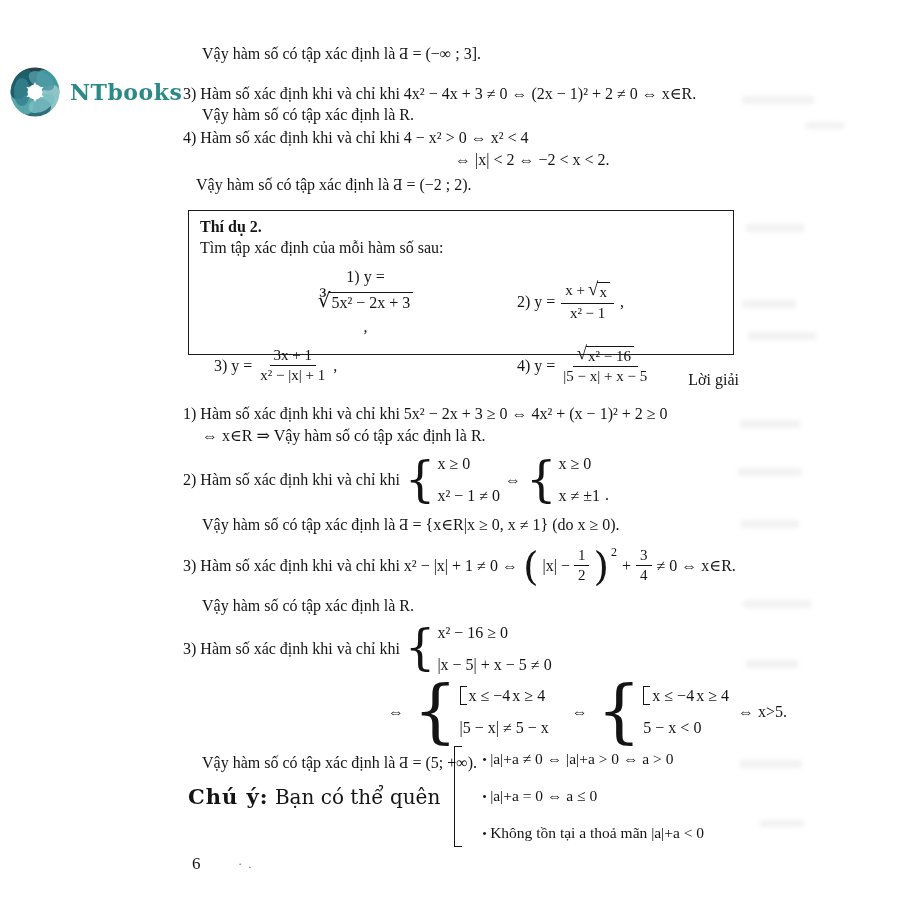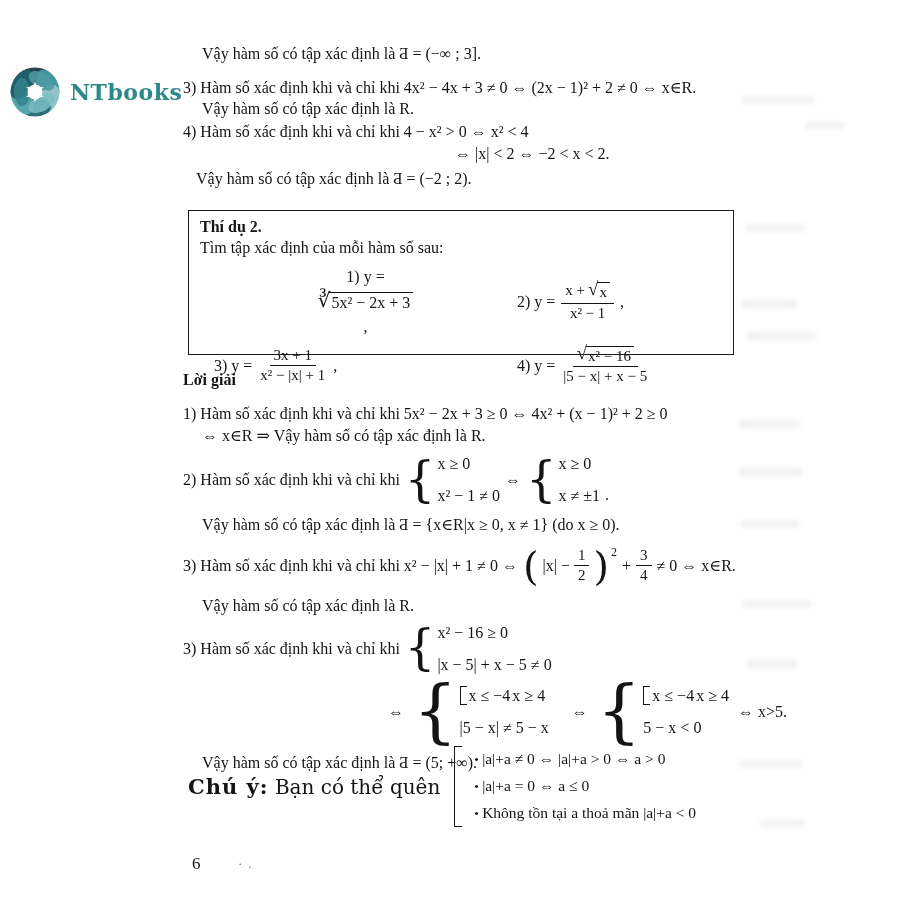--- a/index.html
+++ b/index.html
@@ -45,26 +45,26 @@
   
   #example-box{left:188px;top:210px;width:546px;height:145px;box-sizing:border-box;
     border:1.6px solid #1c1c1c;padding:5px 11px 4px;}
   #example-box .bx-title{font-weight:bold;line-height:21px;}
   #example-box .bx-prompt{line-height:22px;}
   .ex-row{display:flex;align-items:center;margin-top:7px;}
   .ex-item{display:flex;align-items:center;gap:6px;white-space:nowrap;}
   .ex-col1{flex:0 0 303px;}
   
   #solution{left:183px;top:370px;width:556px;}
-  #solution .sol-title{text-align:left;font-weight:bold;line-height:20px;}
+  #solution .sol-title{text-align:right;font-weight:normal;line-height:20px;}
   
   #note{left:188px;top:748px;display:flex;align-items:center;gap:14px;}
   .hand{font-family:"DejaVu Serif","Liberation Serif",serif;font-size:20px;white-space:nowrap;}
   .hand .hl{font-weight:bold;font-size:21px;letter-spacing:1px;}
-  .note-rows{display:flex;flex-direction:column;gap:4px;position:relative;padding-left:20px;line-height:22px;font-size:15.5px;}
+  .note-rows{display:flex;flex-direction:column;gap:14px;position:relative;padding-left:28px;line-height:22px;font-size:15.5px;}
   .note-rows::before{content:"";position:absolute;left:0;top:-2px;bottom:-2px;width:7px;
     border:1.6px solid #141414;border-right:none;}
   .bullet::before{content:"•  ";font-size:13px;}
   
   #pageno{left:192px;top:854px;font-size:17px;}
   #pagedots{left:238px;top:856px;color:#777;font-size:13px;letter-spacing:6px;}
   
   .smudge{position:absolute;background:#8d949b;opacity:.12;filter:blur(2px);border-radius:2px;}
 </style>
 </head>
@@ -84,21 +84,21 @@
       <ellipse rx="14" ry="8" transform="rotate(270) translate(0,-13)" fill="#35818c" opacity="0.85"></ellipse>
       <circle r="7.5" fill="#ffffff"></circle>
       <path d="M0,-10 L2.6,-4.5 L8.7,-5 L4.4,0 L8.7,5 L2.6,4.5 L0,10 L-2.6,4.5 L-8.7,5 L-4.4,0 L-8.7,-5 L-2.6,-4.5 Z" fill="#ffffff"></path>
     </g>
   </svg>
   <span class="brand">NTbooks</span>
 </div>
 
 <div class="abs" style="left:183px;top:37px;width:556px;">
   <div class="tline indent" style="margin-top:6px;">Vậy hàm số có tập xác định là Ƌ = (−∞ ; 3].</div>
-  <div class="tline" style="margin-top:13px;">3)  Hàm số xác định khi và chỉ khi 4x² − 4x + 3 ≠ 0 ⇔ (2x − 1)² + 2 ≠ 0 ⇔ x∈R.</div>
+  <div class="tline" style="margin-top:19px;">3)  Hàm số xác định khi và chỉ khi 4x² − 4x + 3 ≠ 0 ⇔ (2x − 1)² + 2 ≠ 0 ⇔ x∈R.</div>
   <div class="tline indent">Vậy hàm số có tập xác định là R.</div>
   <div class="tline" style="margin-top:2px;">4) Hàm số xác định khi và chỉ khi 4 − x² &gt; 0 ⇔ x² &lt; 4</div>
   <div class="tline" style="padding-left:272px;margin-top:1px;">⇔ |x| &lt; 2 ⇔ −2 &lt; x &lt; 2.</div>
   <div class="tline" style="padding-left:13px;margin-top:4px;">Vậy hàm số có tập xác định là Ƌ = (−2 ; 2).</div>
 </div>
 
 <div id="example-box" class="abs">
   <div class="bx-title">Thí dụ 2.</div>
   <div class="bx-prompt">Tìm tập xác định của mỗi hàm số sau:</div>
 

